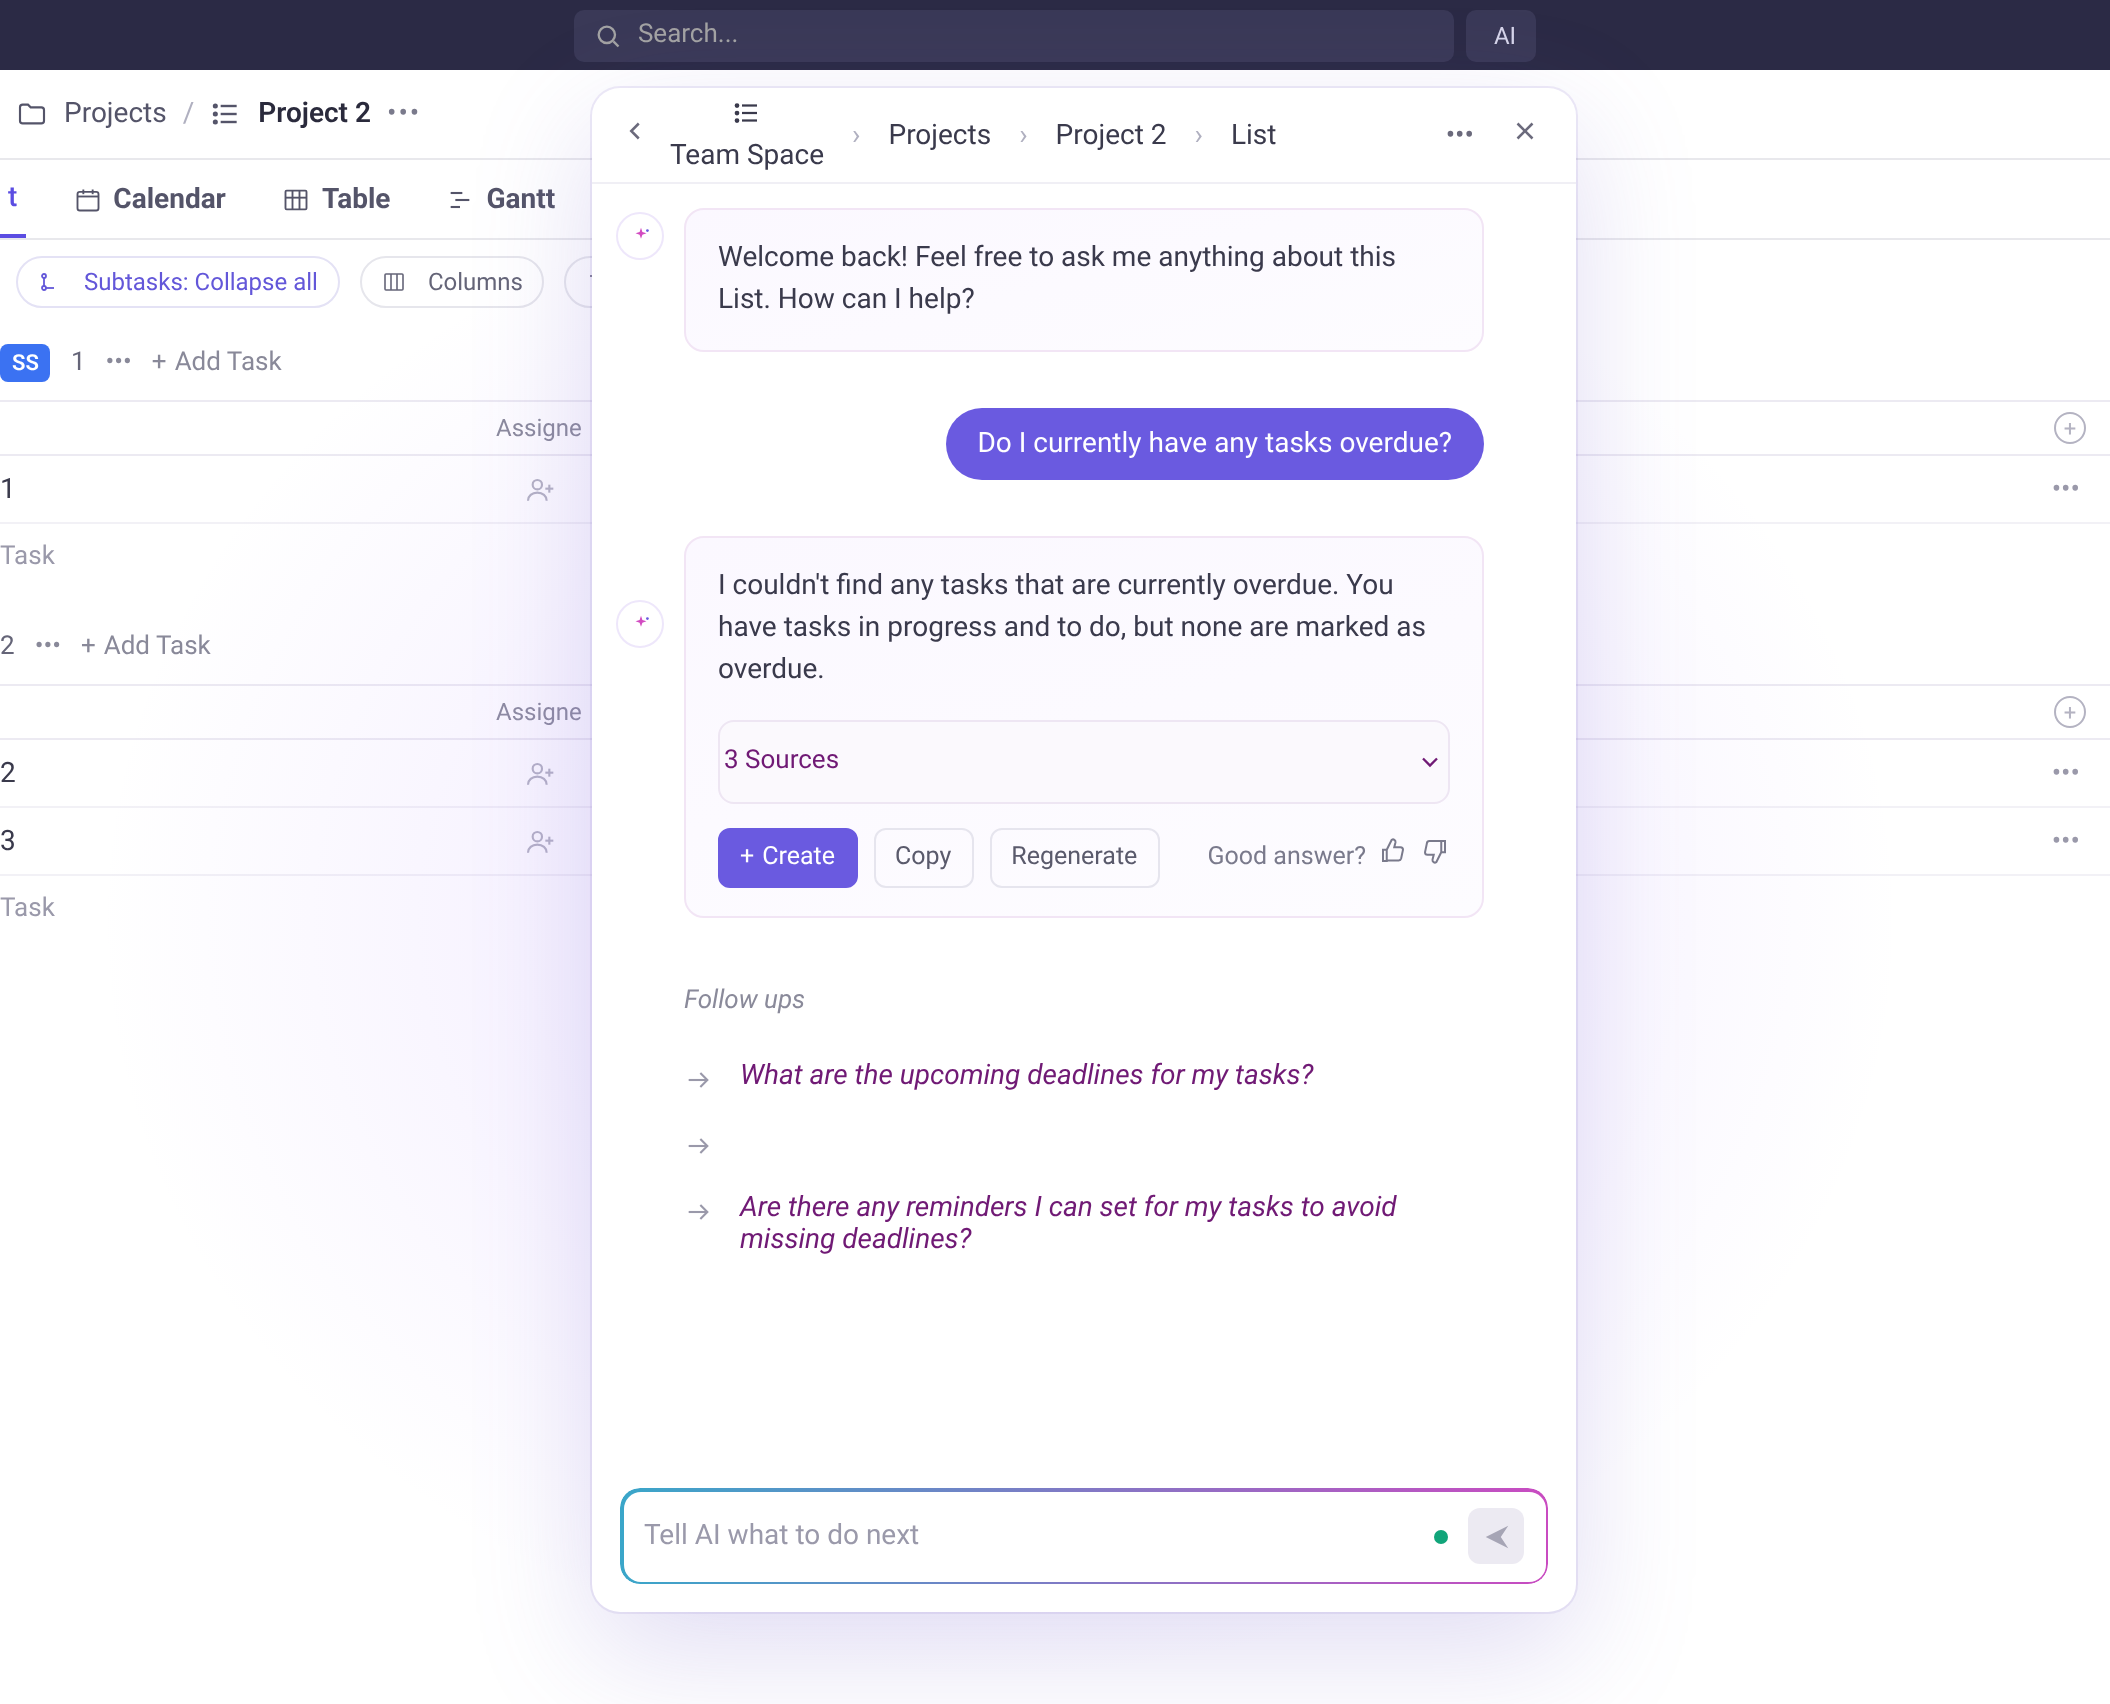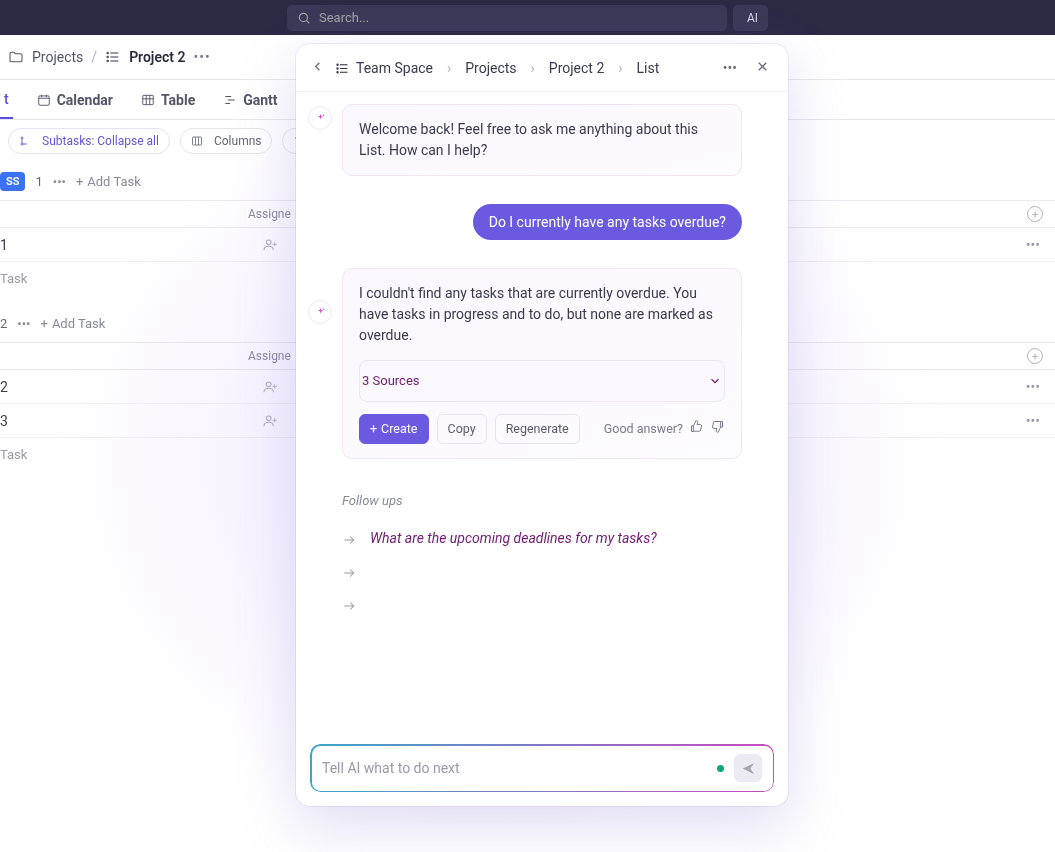--- a/index.html
+++ b/index.html
@@ -57,21 +57,21 @@
   width: 492px; height: 762px;
   background: #fff;
   border-radius: 14px;
   box-shadow: 0 0 0 1px rgba(120,100,200,0.12), 0 20px 60px rgba(120,100,200,0.22);
   display: flex; flex-direction: column;
   z-index: 10;
 }
 
 .panel-head { height: 48px; display: flex; align-items: center; padding: 0 14px; gap: 10px; border-bottom: 1px solid #f0eff5; font-size: 14px; color: #3a3a4c; }
 .panel-head .back { color: #6b6a7c; }
-.panel-head .crumb-item { display:flex; align-items:flex-end; gap:6px;}
+.panel-head .crumb-item { display:flex; align-items:center; gap:6px;flex-direction:column;}
 .panel-head .psep { color: #b0b0c0; margin: 0 4px; }
 .panel-head .spacer { flex: 1; }
 .panel-head .h-btn { color: #6b6a7c; padding: 4px; }
 .panel-head svg { width:15px; height:15px; }
 
 .panel-body { flex:1; overflow:auto; padding: 12px 46px 10px 46px; font-size:14px; color:#3a3a4c; position:relative;}
 .ai-icon-abs { position:absolute; width:24px; height:24px; border-radius:50%; border:1px solid #eee7fb; display:flex; align-items:center; justify-content:center; background:#fff;}
 .ai-icon-abs svg { width:11px; height:11px;}
 
 .bubble-ai { border:1px solid #f2e5f5; background: linear-gradient(165deg,#fbf8ff,#fdfcff); border-radius: 10px; padding: 14px 16px; line-height:1.5; }
@@ -378,20 +378,21 @@
         <svg viewBox="0 0 24 24" fill="none" stroke="currentColor" stroke-width="1.8">
             <line x1="4" y1="12" x2="20" y2="12"></line>
             <polyline points="14 6 20 12 14 18"></polyline>
           </svg>
       </div>
       <div class="fu-item">
         <svg viewBox="0 0 24 24" fill="none" stroke="currentColor" stroke-width="1.8">
             <line x1="4" y1="12" x2="20" y2="12"></line>
             <polyline points="14 6 20 12 14 18"></polyline>
           </svg>
+        <span>Are there any reminders I can set for my tasks to avoid missing deadlines?</span>
       </div>
     </div>
   </div>
 
   <div class="panel-foot">
     <div class="prompt-box">
       <input placeholder="Tell AI what to do next" style="">
       <span class="dot-green"></span>
       <span class="send-btn">
         <svg viewBox="0 0 24 24" fill="currentColor">

